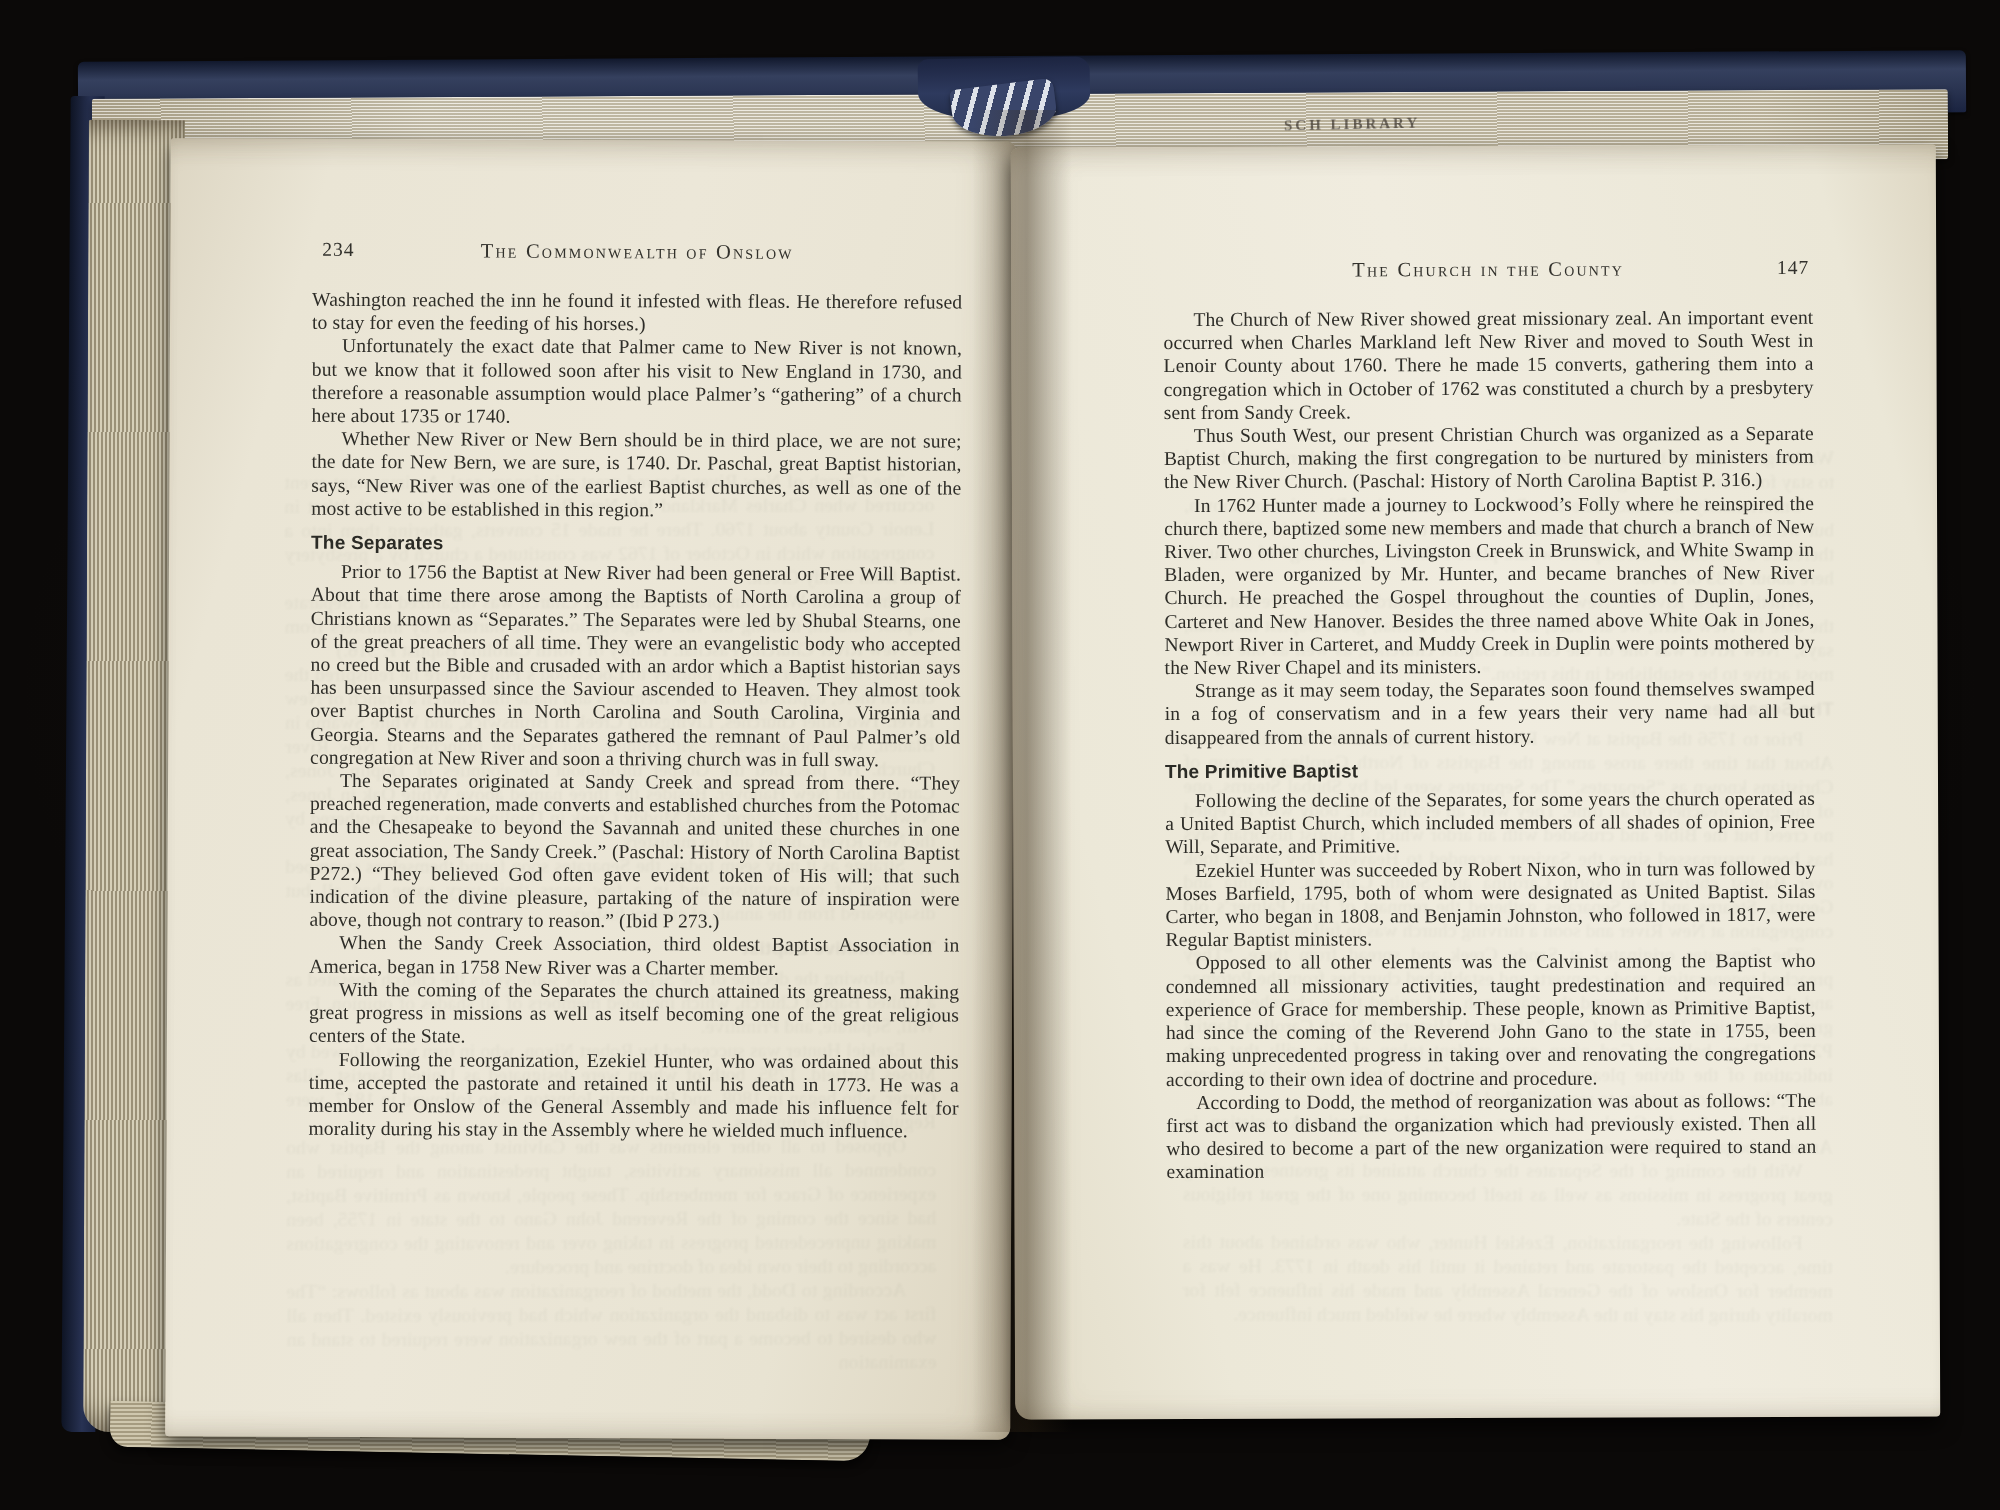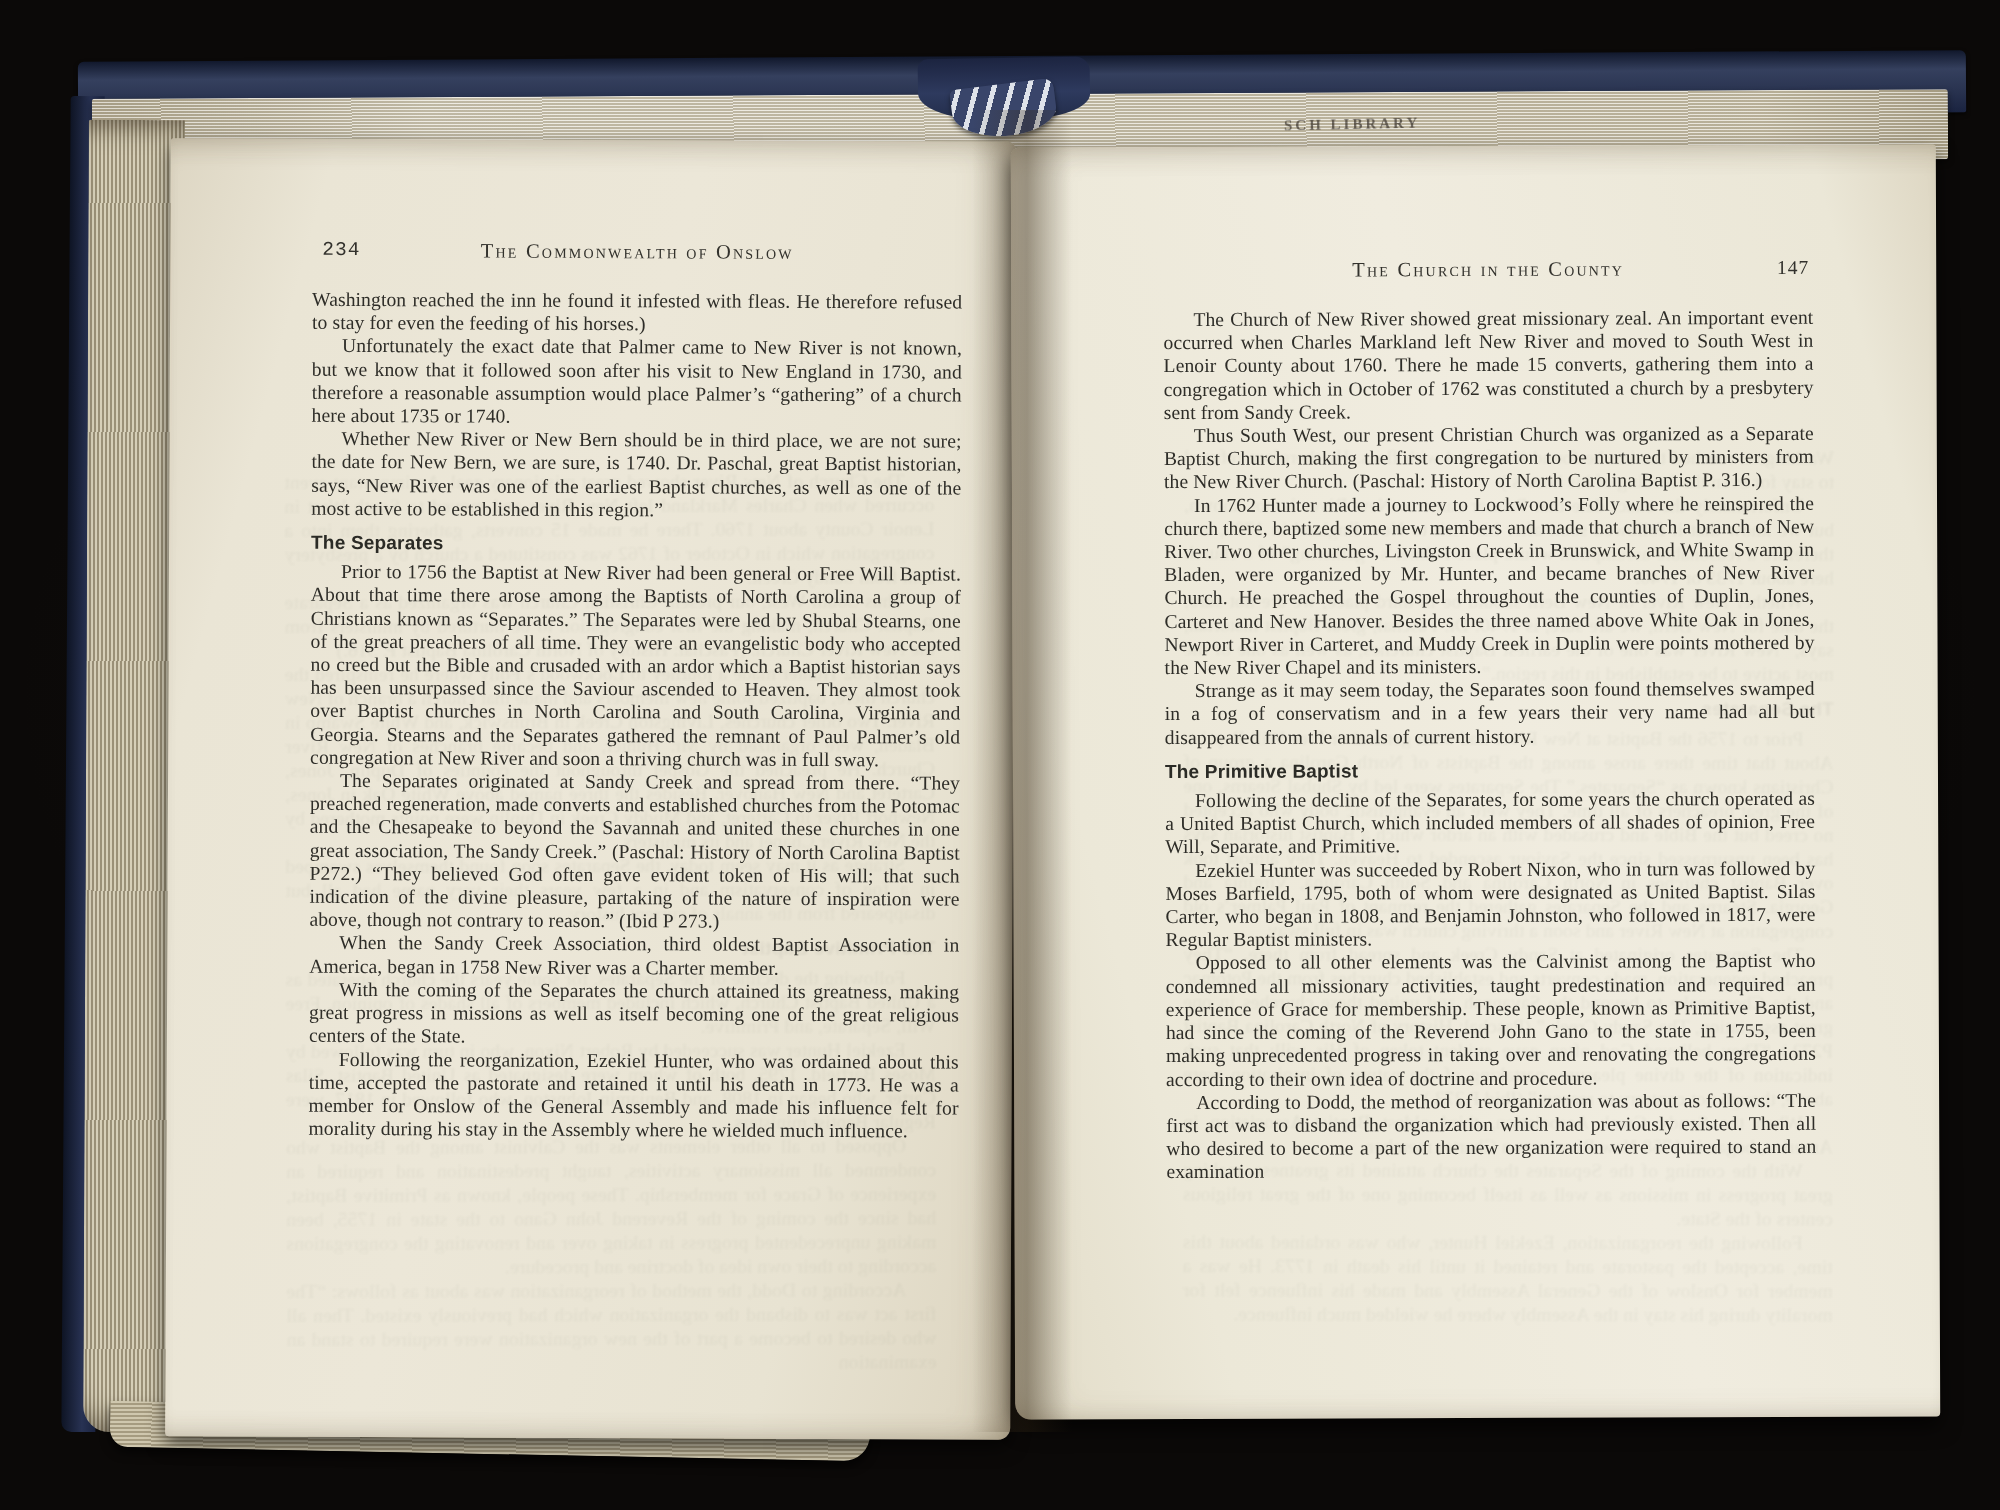--- a/index.html
+++ b/index.html
@@ -100,21 +100,21 @@
   
   .textcol{position:absolute;color:#2e2d28;}
   .page-left .textcol{left:142px;top:100px;width:650px;}
   .page-right .textcol{left:152px;top:112px;width:650px;}
   .pagehead{position:relative;height:28px;margin-bottom:21px;}
   .running-head{
     text-align:center;font-variant:small-caps;letter-spacing:2.2px;
     font-size:20.5px;color:#32312c;
   }
   .pageno{position:absolute;top:0;font-size:19.5px;color:#32312c;letter-spacing:1px;}
-  .pageno.left{left:10px;font-family:Liberation Mono, monospace;} .pageno.right{right:4px;}
+  .pageno.left{left:10px;} .pageno.right{right:4px;}
   .body{
     font-size:19.6px;line-height:23.2px;text-align:justify;
     letter-spacing:0.1px;
   }
   .body p.para{margin:0;}
   .body p.indent{text-indent:30px;}
   .body .section-heading{
     font-family:"Liberation Sans","DejaVu Sans",sans-serif;
     font-weight:700;font-size:19px;letter-spacing:0.2px;color:#2b2b26;
     margin:11px 0 6px 0;text-align:left;

